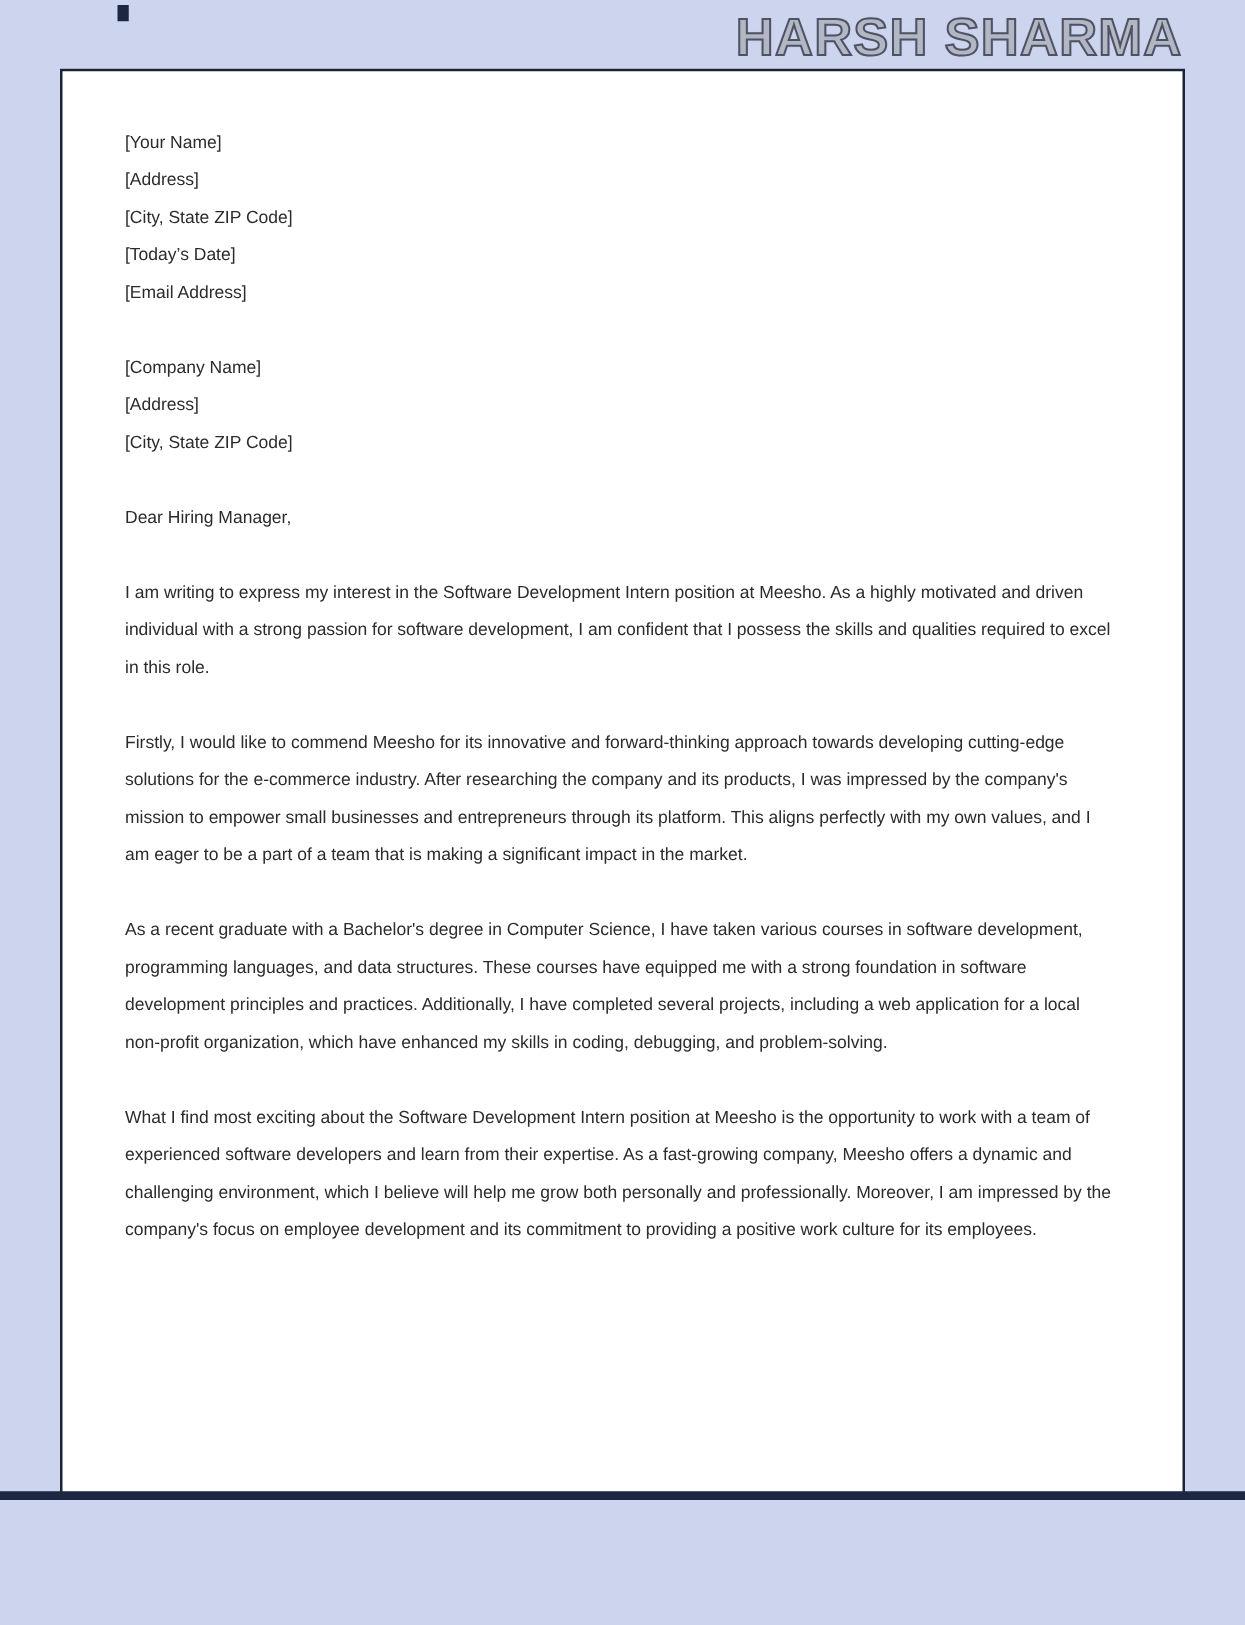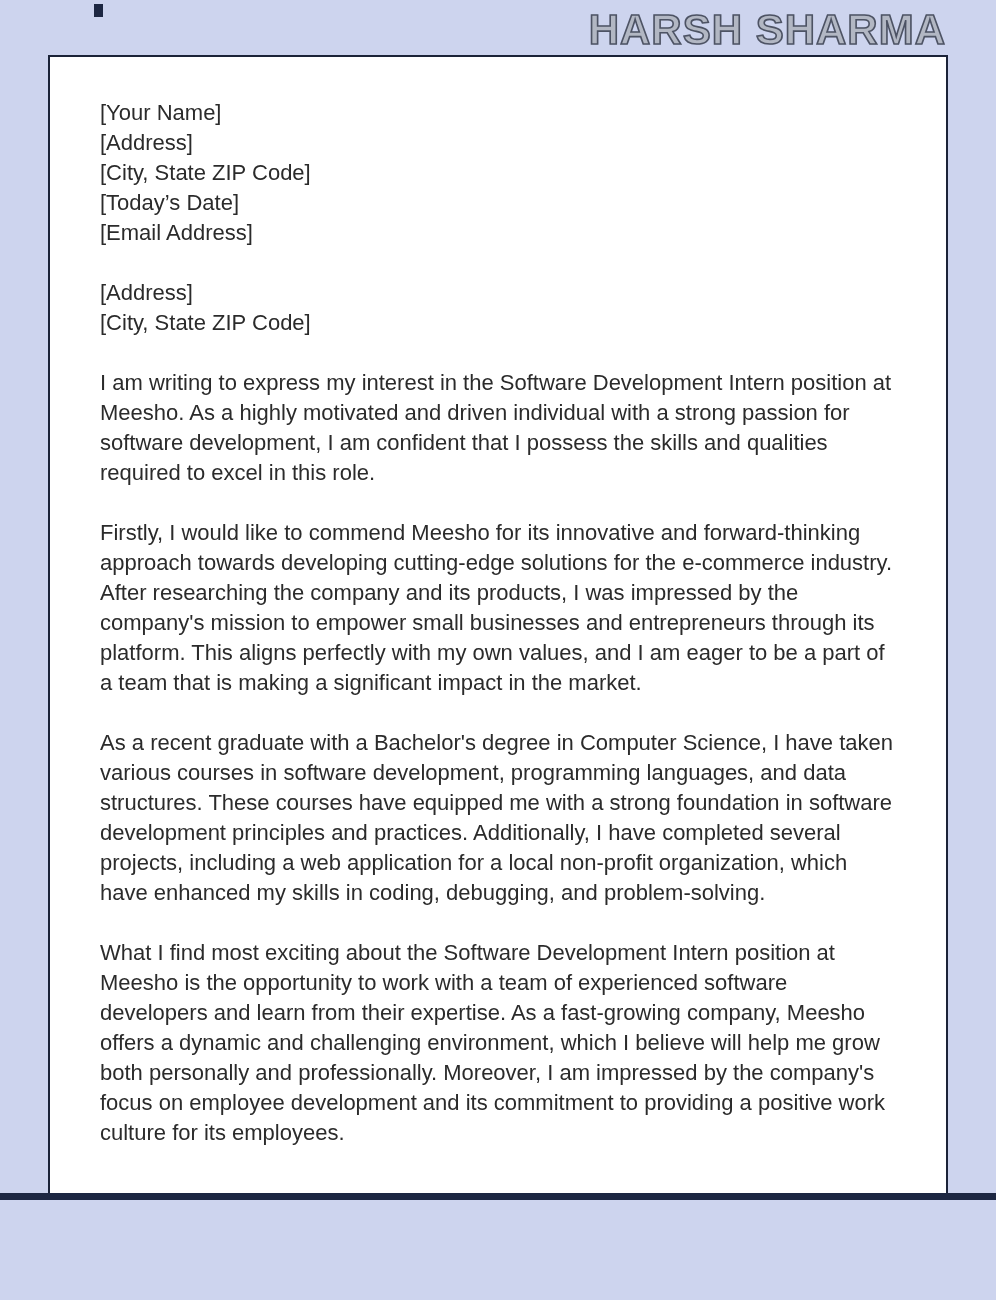--- a/index.html
+++ b/index.html
@@ -42,21 +42,21 @@
     width: 900px;
     height: 1207px;
     background: #ffffff;
     border: 2px solid #1b2338;
   }
   .letter {
     position: absolute;
     left: 100px;
     top: 98px;
     width: 795px;
-    font-size: 22px;
+    font-size: 14px;
     line-height: 30px;
     color: #2b2b2b;
   }
   .letter .block { margin-bottom: 30px; }
   .letter p { margin: 0 0 30px 0; }
   .watermark {
     position: absolute;
     right: 60px;
     top: 1274px;
     font-size: 13.5px;
@@ -86,24 +86,26 @@
 
     <div class="block">
       <div>[Your Name]</div>
       <div>[Address]</div>
       <div>[City, State ZIP Code]</div>
       <div>[Today’s Date]</div>
       <div>[Email Address]</div>
     </div>
 
     <div class="block">
+      <div>[Company Name]</div>
       <div>[Address]</div>
       <div>[City, State ZIP Code]</div>
     </div>
 
+    <div class="block">Dear Hiring Manager,</div>
 
     <p>I am writing to express my interest in the Software Development Intern position at Meesho. As a highly motivated and driven individual with a strong passion for software development, I am confident that I possess the skills and qualities required to excel in this role.</p>
     <p>Firstly, I would like to commend Meesho for its innovative and forward-thinking approach towards developing cutting-edge solutions for the e-commerce industry. After researching the company and its products, I was impressed by the company's mission to empower small businesses and entrepreneurs through its platform. This aligns perfectly with my own values, and I am eager to be a part of a team that is making a significant impact in the market.</p>
     <p>As a recent graduate with a Bachelor's degree in Computer Science, I have taken various courses in software development, programming languages, and data structures. These courses have equipped me with a strong foundation in software development principles and practices. Additionally, I have completed several projects, including a web application for a local non-profit organization, which have enhanced my skills in coding, debugging, and problem-solving.</p>
     <p>What I find most exciting about the Software Development Intern position at Meesho is the opportunity to work with a team of experienced software developers and learn from their expertise. As a fast-growing company, Meesho offers a dynamic and challenging environment, which I believe will help me grow both personally and professionally. Moreover, I am impressed by the company's focus on employee development and its commitment to providing a positive work culture for its employees.</p>
 
   </div>
 
   <div class="watermark">Lazyapply.com</div>
 

